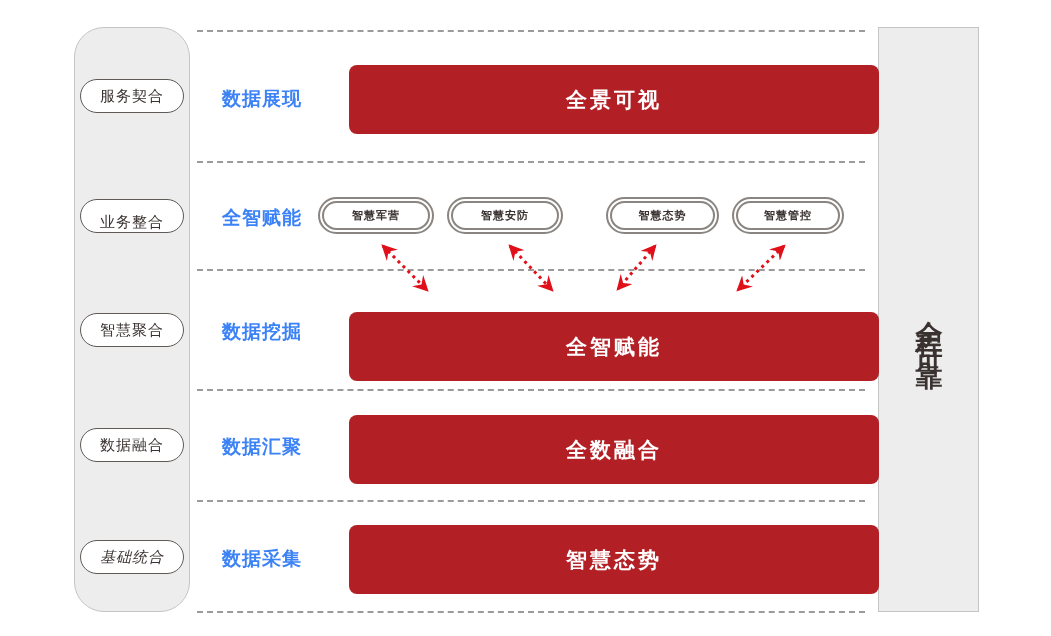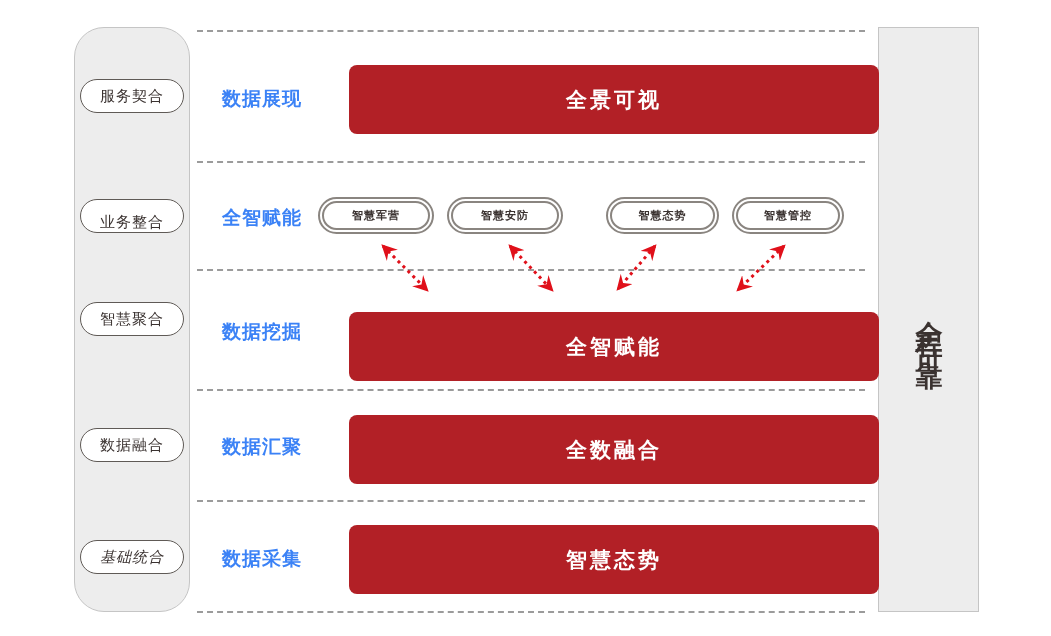--- a/index.html
+++ b/index.html
@@ -35,21 +35,21 @@
 
 <div class="canvas">
 
   <div class="side-panel left">
     <div class="side-pill" style="top:51px;">
         <span>服务契合</span>
       </div>
     <div class="side-pill" style="top:171px;align-items:flex-end;">
         <span>业务整合</span>
       </div>
-    <div class="side-pill" style="top:274px;">
+    <div class="side-pill" style="top:285px;">
         <span>智慧聚合</span>
       </div>
     <div class="side-pill" style="top:400px;">
         <span>数据融合</span>
       </div>
     <div class="side-pill" style="top:512px;font-style:italic;">
         <span>基础统合</span>
       </div>
   </div>
 

